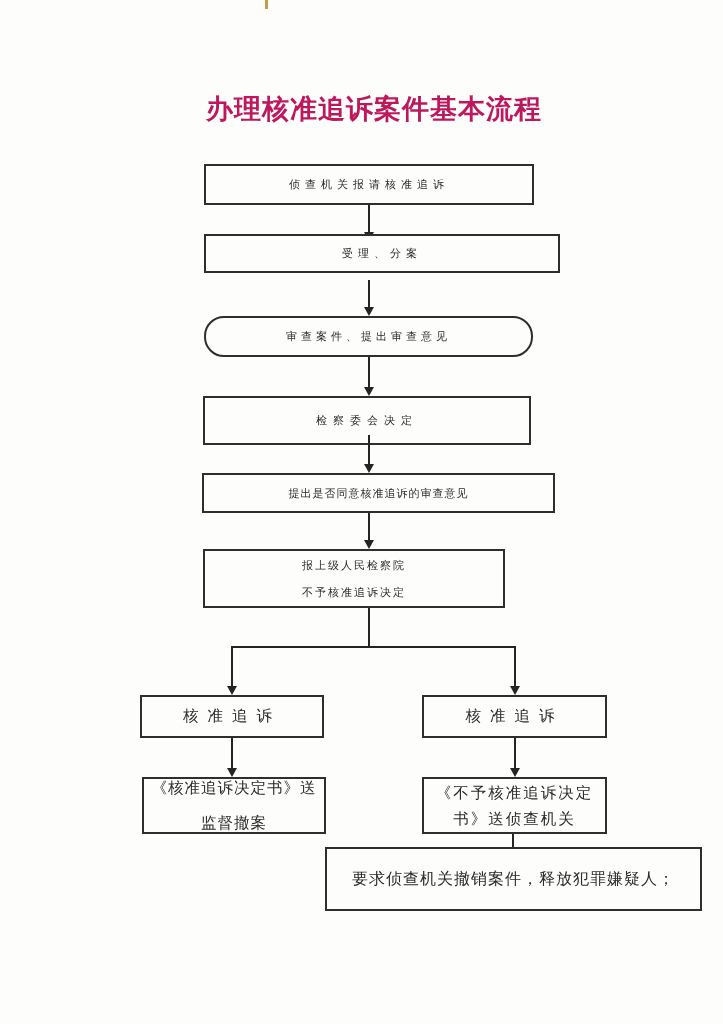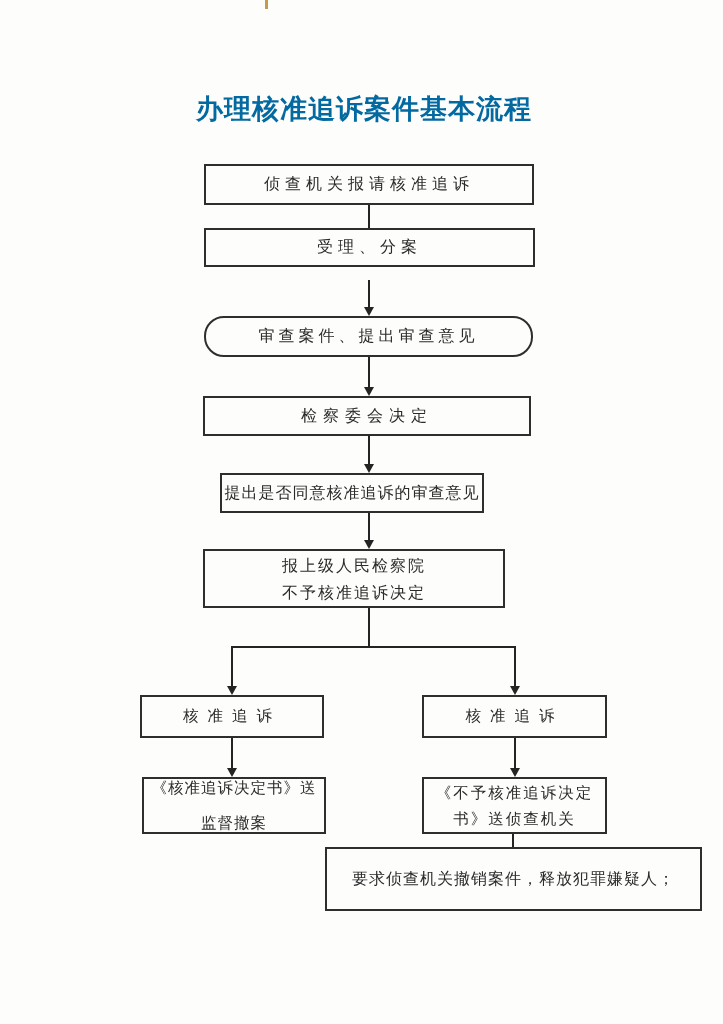--- a/index.html
+++ b/index.html
@@ -19,50 +19,50 @@
   .scan-mark {
     position: absolute;
     left: 265px; top: 0;
     width: 3px; height: 9px;
     background: #c79b4e;
   }
 
   .title {
     position: absolute;
     left: 196px; top: 90px; width: 346px; height: 38px;
-    text-align: left;
+    text-align: right;
     font-family: "Liberation Sans", "DejaVu Sans", sans-serif;
     font-weight: bold;
     font-size: 27px;
     line-height: 38px;
     letter-spacing: 1px;
-    color: #0369a1;
+    color: #be185d;
     white-space: nowrap;
   }
 
   .fbox {
     position: absolute;
     border: 2px solid #2e2e2e;
     background: #fdfdfc;
     display: flex;
     flex-direction: column;
     align-items: center;
     justify-content: center;
     text-align: center;
-    font-size: 16px;
+    font-size: 11px;
     color: #2b2b2b;
     white-space: nowrap;
   }
 
   
   .b-report    { left: 204px; top: 164px; width: 330px; height: 41px; letter-spacing: 5px; }
-  .b-intake    { left: 204px; top: 228px; width: 331px; height: 39px; letter-spacing: 5px; }
+  .b-intake    { left: 204px; top: 234px; width: 356px; height: 39px; letter-spacing: 5px; }
   .b-review    { left: 204px; top: 316px; width: 329px; height: 41px; letter-spacing: 4px; border-radius: 20px; }
-  .b-committee { left: 203px; top: 396px; width: 328px; height: 40px; letter-spacing: 6px; }
-  .b-opinion   { left: 220px; top: 473px; width: 264px; height: 40px; letter-spacing: 1px; }
+  .b-committee { left: 203px; top: 396px; width: 328px; height: 49px; letter-spacing: 6px; }
+  .b-opinion   { left: 202px; top: 473px; width: 353px; height: 40px; letter-spacing: 1px; }
   .b-escalate  { left: 203px; top: 549px; width: 302px; height: 59px; letter-spacing: 2px; line-height: 27px; }
 
   
   .b-approve-left  { left: 140px; top: 695px; width: 184px; height: 43px; font-size: 15.5px; letter-spacing: 9px; }
   .b-approve-right { left: 422px; top: 695px; width: 185px; height: 43px; font-size: 15.5px; letter-spacing: 9px; }
   .b-outcome-left  { left: 142px; top: 777px; width: 184px; height: 57px; font-size: 15.5px; letter-spacing: 1px; line-height: 26px; gap: 9px; }
   .b-outcome-right { left: 422px; top: 777px; width: 185px; height: 57px; font-size: 15.5px; letter-spacing: 2px; line-height: 26px; }
   .b-final         { left: 325px; top: 847px; width: 377px; height: 64px; font-size: 16px; letter-spacing: 1px; line-height: 28px; }
 
   

